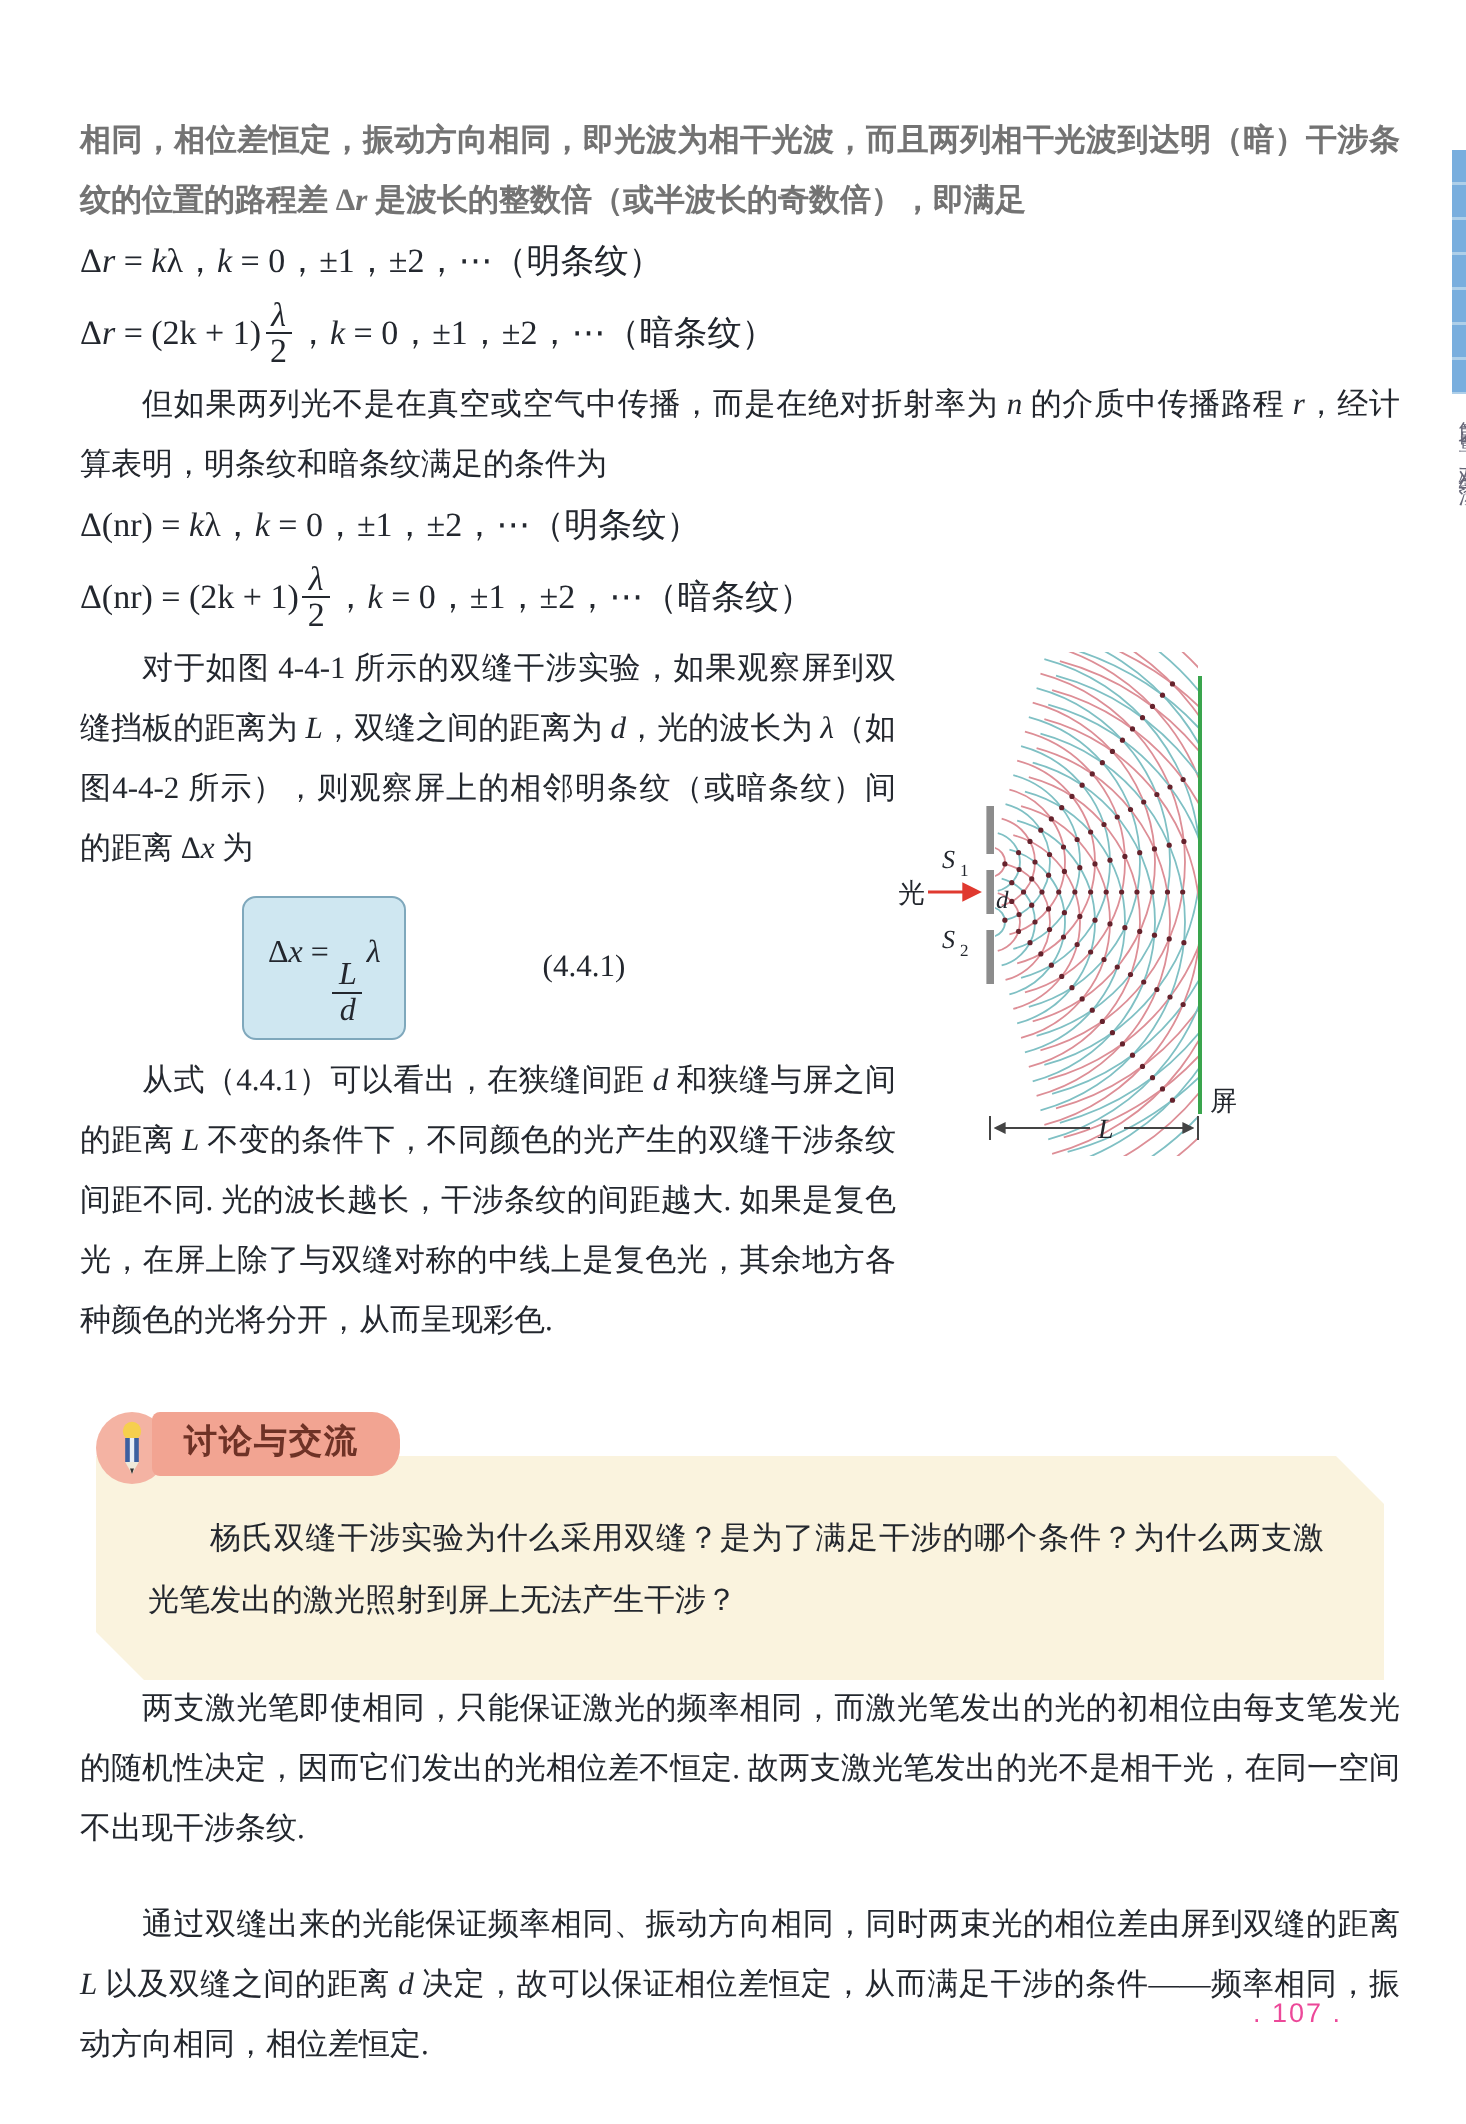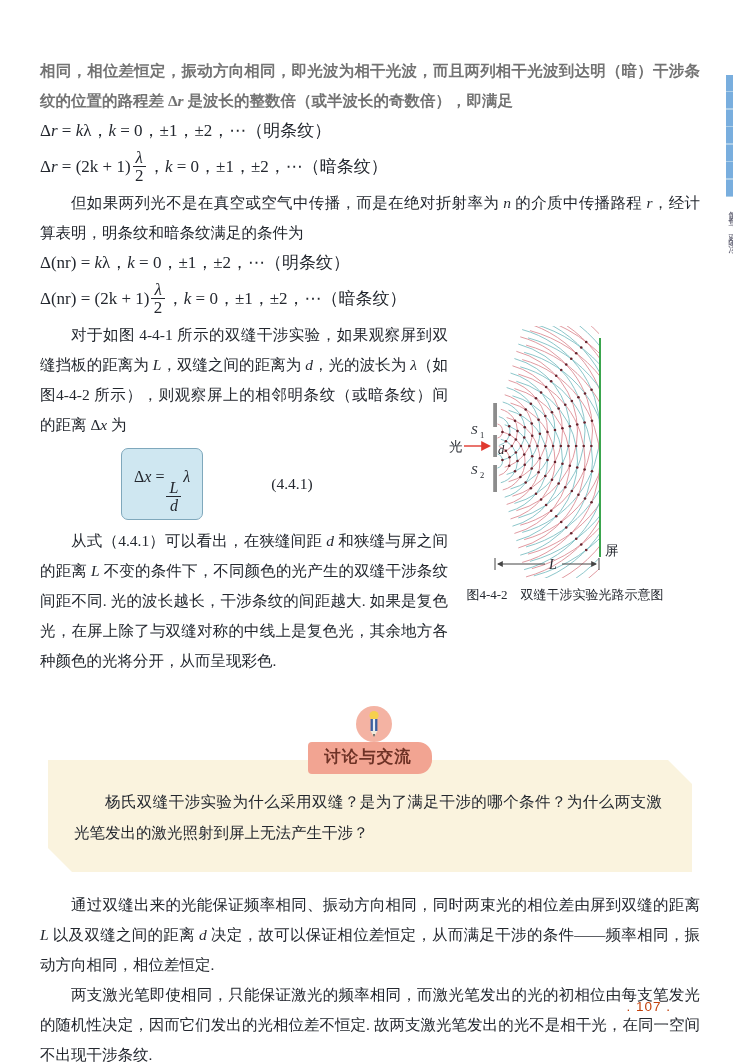--- a/index.html
+++ b/index.html
@@ -23,28 +23,28 @@
   .col-right{width:252px;flex:none;margin-left:0;}
   .boxed-row{display:flex;align-items:center;margin:8px 0 6px 0;}
   .formula-box{background:#cfe7f1;border:1.5px solid #7fa8bc;border-radius:7px;padding:19px 12px 5px 12px;font-size:16px;margin-left:81px;}
   .eq-number{margin-left:68px;font-size:15.5px;}
   
   .figure-wrap{margin-top:6px;}
   .fig-svg{display:block;}
   .fig-caption{font-size:13px;margin-top:8px;text-align:center;white-space:nowrap;margin-left:-18px;}
   
   .disc{margin-top:30px;}
-  .disc-head{display:flex;align-items:center;position:relative;z-index:2;margin-left:8px;flex-direction:column;}
+  .disc-head{display:flex;align-items:flex-start;position:relative;z-index:2;margin-left:8px;}
   .disc-icon-circle{width:36px;height:36px;border-radius:50%;background:#f4b3a3;display:flex;align-items:center;justify-content:center;flex:none;}
   .disc-badge{background:#f2a492;color:#6e3226;font-weight:700;font-size:16.5px;padding:4px 20px 6px 16px;border-radius:4px 14px 14px 4px;margin-left:-8px;letter-spacing:1px;}
   .disc-panel{background:#faf3de;margin:-14px 0 0 8px;width:644px;min-height:96px;clip-path:polygon(0 0,calc(100% - 24px) 0,100% 24px,100% 100%,24px 100%,0 calc(100% - 24px));padding:26px 30px 24px 26px;box-sizing:border-box;}
   .disc-panel p{line-height:31px;}
   .after-disc{margin-top:18px;}
   
-  .page-number{position:absolute;top:999px;right:62px;font-size:13.5px;color:#c2410c;letter-spacing:1px;font-family:"Liberation Sans",sans-serif;}
+  .page-number{position:absolute;top:999px;right:62px;font-size:13.5px;color:#ec4899;letter-spacing:1px;font-family:"Liberation Sans",sans-serif;}
   .side-tab{position:absolute;top:75px;right:0;width:7px;height:122px;background:repeating-linear-gradient(to bottom,#79aede 0 16px,#aecfe9 16px 17.5px);}
   .side-chapter{position:absolute;top:202px;right:-7px;writing-mode:vertical-rl;font-size:10.5px;color:#667;letter-spacing:3px;}
   .side-chapter .gap{display:inline-block;height:14px;}
 </style>
 </head>
 <body>
 
 <div class="page">
   <div class="content">
 
@@ -260,21 +260,20 @@
 
           <g stroke="#444" stroke-width="1">
             <line x1="47" y1="232" x2="47" y2="244"></line>
             <line x1="151" y1="232" x2="151" y2="244"></line>
             <line x1="97" y1="238" x2="50" y2="238" marker-end="url(#arrow-dark)"></line>
             <line x1="114" y1="238" x2="148" y2="238" marker-end="url(#arrow-dark)"></line>
           </g>
           <text x="101" y="243" font-size="14" font-style="italic" fill="#23272e">L</text>
           <text x="157" y="229" font-size="13.5" fill="#23272e">屏</text>
         </svg>
-        <div class="fig-caption">图4-4-2　双缝干涉实验光路示意图</div>
       </div>
     </div>
 
     <div class="disc">
       <div class="disc-head">
         <span class="disc-icon-circle">
           <svg width="20" height="28" viewBox="0 0 20 28">
             <circle cx="10" cy="5.5" r="4.6" fill="#f6cf4e"></circle>
             <rect x="6.6" y="9" width="6.8" height="12" fill="#3c5fa0"></rect>
             <rect x="8.9" y="9" width="2.2" height="12" fill="#e9eef6"></rect>
@@ -282,20 +281,20 @@
             <polygon points="9,24.2 11,24.2 10,27" fill="#333"></polygon>
           </svg>
         </span>
         <span class="disc-badge">讨论与交流</span>
       </div>
       <div class="disc-panel">
         <p class="indent">杨氏双缝干涉实验为什么采用双缝？是为了满足干涉的哪个条件？为什么两支激光笔发出的激光照射到屏上无法产生干涉？</p>
       </div>
     </div>
 
+    <p class="indent">两支激光笔即使相同，只能保证激光的频率相同，而激光笔发出的光的初相位由每支笔发光的随机性决定，因而它们发出的光相位差不恒定. 故两支激光笔发出的光不是相干光，在同一空间不出现干涉条纹.</p>
     <p class="indent after-disc">通过双缝出来的光能保证频率相同、振动方向相同，同时两束光的相位差由屏到双缝的距离 <i>L</i> 以及双缝之间的距离 <i>d</i> 决定，故可以保证相位差恒定，从而满足干涉的条件——频率相同，振动方向相同，相位差恒定.</p>
-    <p class="indent">两支激光笔即使相同，只能保证激光的频率相同，而激光笔发出的光的初相位由每支笔发光的随机性决定，因而它们发出的光相位差不恒定. 故两支激光笔发出的光不是相干光，在同一空间不出现干涉条纹.</p>
   </div>
 
   <div class="side-tab"></div>
   <div class="side-chapter"><span>第四章</span><span class="gap"></span><span>双缝干涉</span></div>
   <div class="page-number">. 107 .</div>
 </div>
 
 </body></html>

